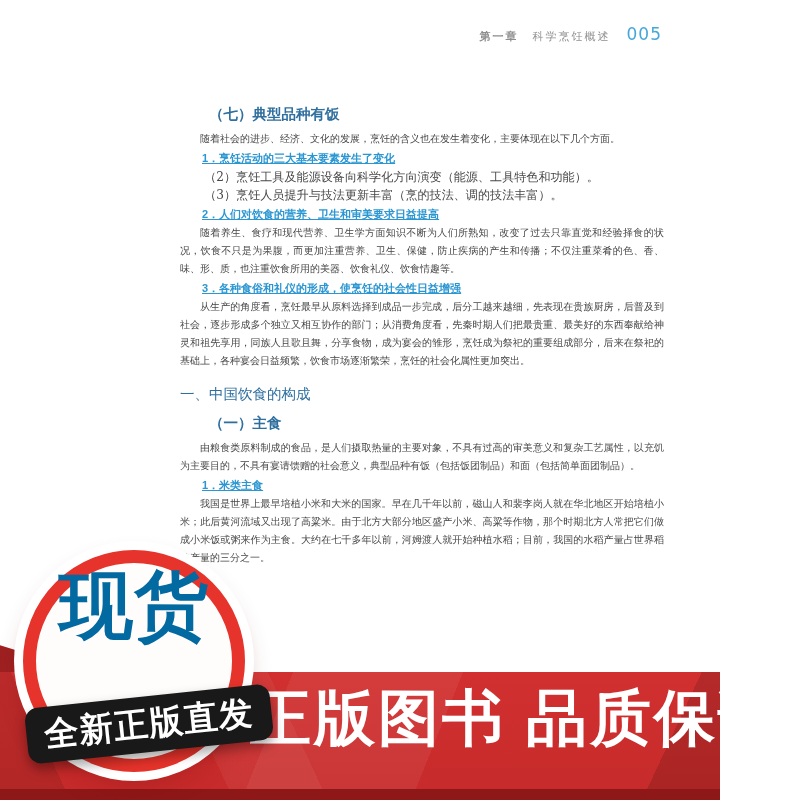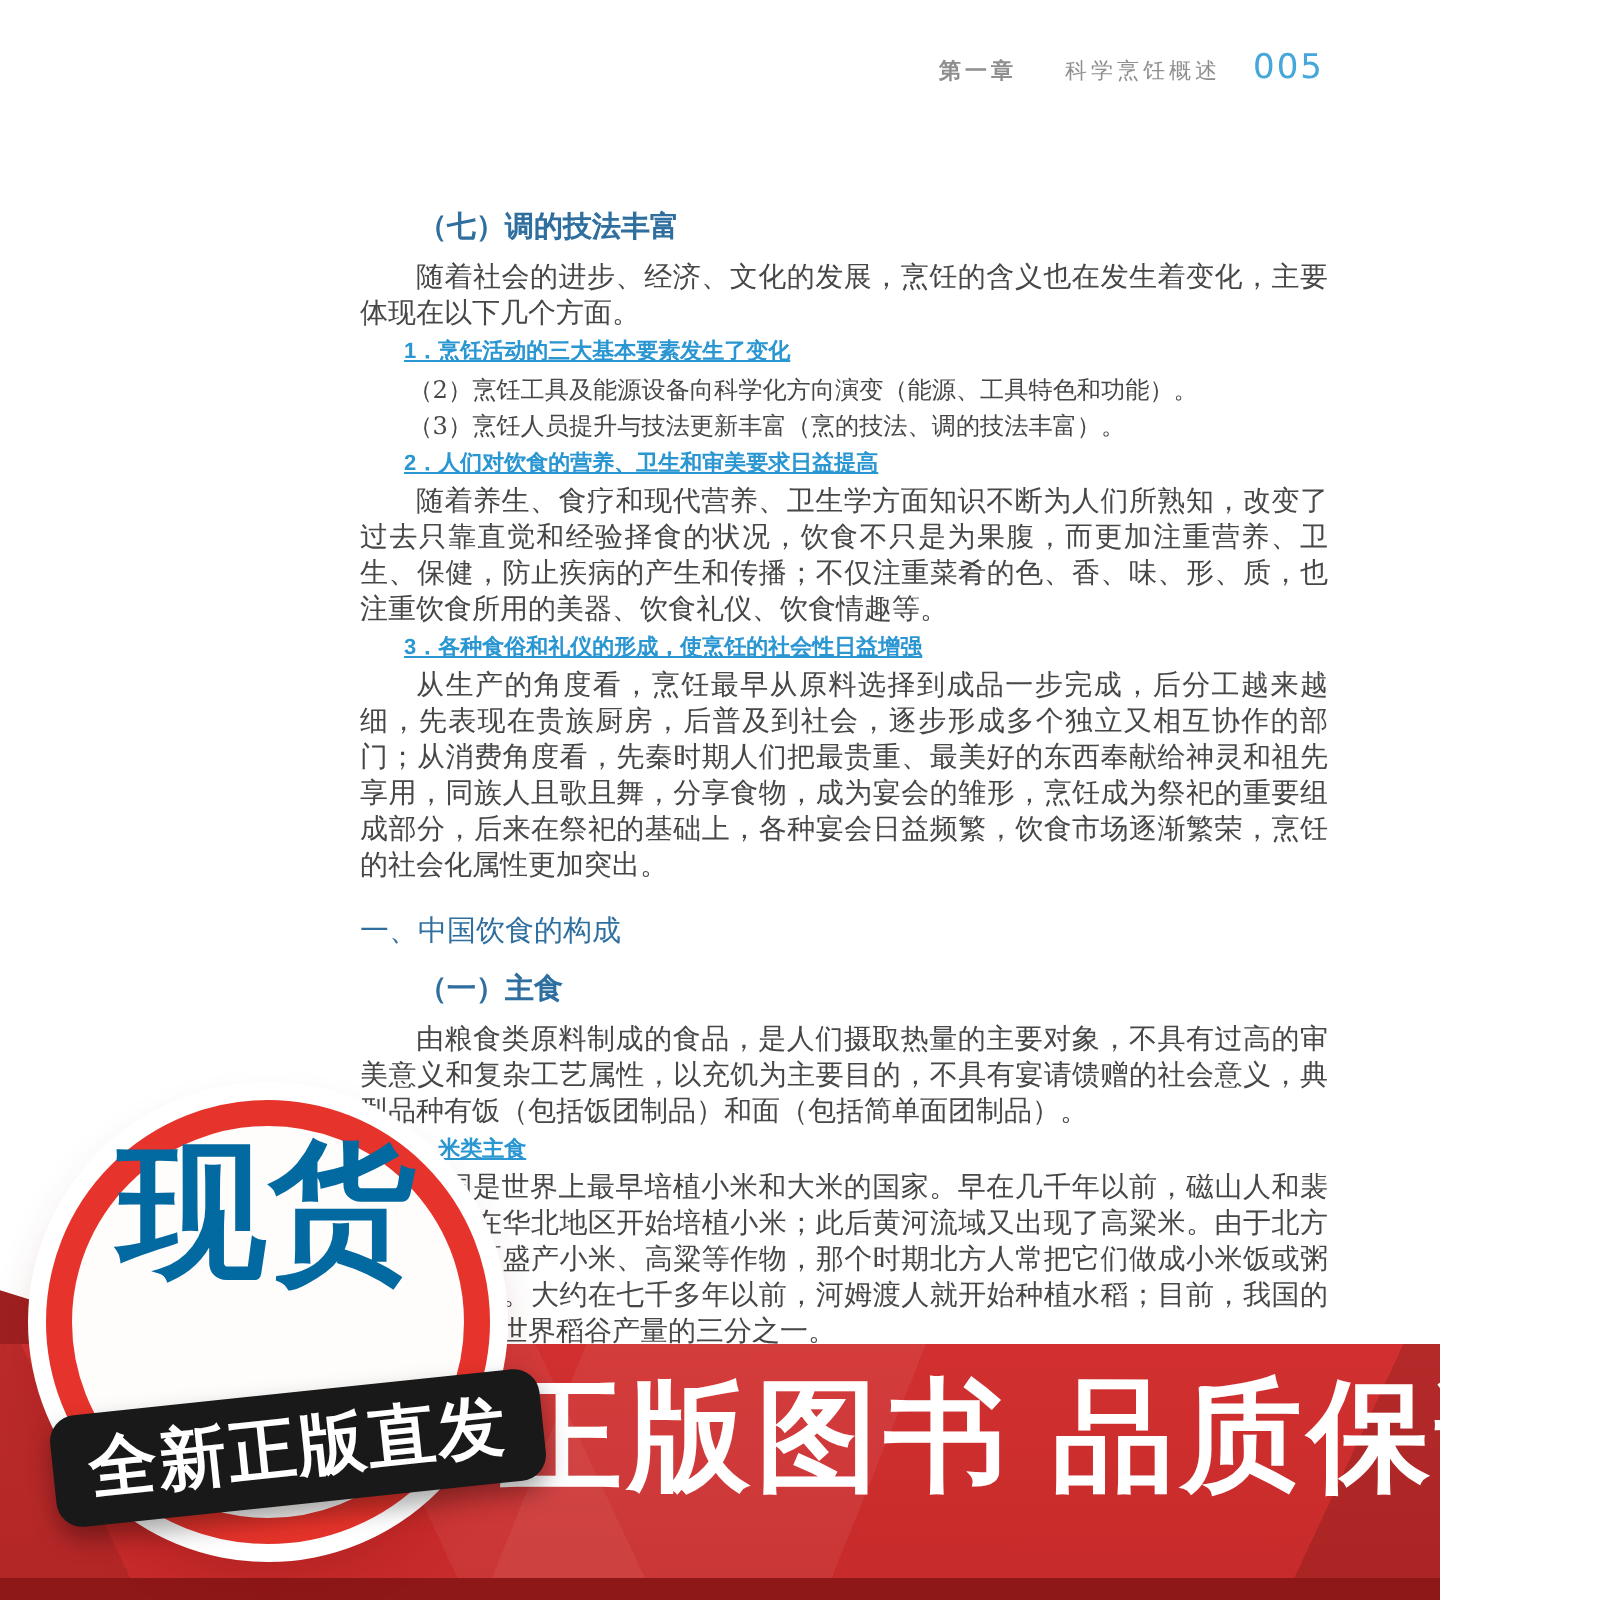--- a/index.html
+++ b/index.html
@@ -1,28 +1,28 @@
 <!DOCTYPE html>
 <html><head>
 <meta charset="utf-8">
 <style>
   html,body{margin:0;padding:0;}
   body{width:800px;height:800px;background:#ffffff;font-family:"Liberation Sans",sans-serif;}
   .page{position:relative;width:800px;height:800px;background:#ffffff;overflow:hidden;}
 
   
   .running-header{position:absolute;top:24px;right:138px;display:flex;align-items:baseline;z-index:1;}
-  .rh-chapter{font-size:11px;color:#8f8f8f;letter-spacing:2px;margin-right:24px;font-weight:bold;}
+  .rh-chapter{font-size:11px;color:#8f8f8f;letter-spacing:2px;margin-right:14px;font-weight:bold;}
   .rh-title{font-size:11px;color:#8f8f8f;letter-spacing:2px;margin-right:16px;}
   .rh-page{font-size:17px;color:#45a7da;letter-spacing:1px;font-family:"DejaVu Sans",sans-serif;}
 
   
   .article{position:absolute;left:180px;top:94px;width:484px;z-index:1;
            font-family:"DejaVu Serif","Liberation Serif",serif;color:#474747;}
-  .para{font-size:14px;line-height:18px;text-align:justify;text-indent:2em;margin:0;}
+  .para{font-size:10px;line-height:18px;text-align:justify;text-indent:2em;margin:0;}
   .item{font-size:12.1px;line-height:18px;text-indent:2em;margin:0;white-space:nowrap;}
   .subhead{font-family:"Liberation Sans",sans-serif;font-size:14.5px;line-height:18px;color:#2f6f9f;
            font-weight:bold;text-indent:2em;margin:11px 0 7px;}
   .numhead{font-family:"Liberation Sans",sans-serif;font-size:11px;line-height:18px;color:#2a96d2;
            font-weight:bold;text-indent:2em;margin:1px 0;text-decoration:underline;}
   .h2head{font-family:"Liberation Sans",sans-serif;font-size:14.5px;line-height:18px;color:#2f6f9f;
           font-weight:normal;margin:15px 0 9px;}
   .divider-box{position:relative;border:1px solid #6699bb;border-radius:9px;height:42px;margin:18px 2px 6px;}
   .divider-label{position:absolute;top:-9px;left:50%;transform:translateX(-50%);background:#ffffff;
                  padding:0 16px;font-family:"Liberation Sans",sans-serif;font-size:13px;color:#2f6f9f;
@@ -64,21 +64,21 @@
 
 <div class="page">
 
   <div class="running-header">
     <span class="rh-chapter">第一章</span>
     <span class="rh-title">科学烹饪概述</span>
     <span class="rh-page">005</span>
   </div>
 
   <div class="article">
-    <div class="subhead">（七）调的技法丰富</div>
+    <div class="subhead">（七）典型品种有饭</div>
     <p class="para">随着社会的进步、经济、文化的发展，烹饪的含义也在发生着变化，主要体现在以下几个方面。</p>
     <div class="numhead">1．烹饪活动的三大基本要素发生了变化</div>
     <p class="item">（2）烹饪工具及能源设备向科学化方向演变（能源、工具特色和功能）。</p>
     <p class="item">（3）烹饪人员提升与技法更新丰富（烹的技法、调的技法丰富）。</p>
     <div class="numhead">2．人们对饮食的营养、卫生和审美要求日益提高</div>
     <p class="para">随着养生、食疗和现代营养、卫生学方面知识不断为人们所熟知，改变了过去只靠直觉和经验择食的状况，饮食不只是为果腹，而更加注重营养、卫生、保健，防止疾病的产生和传播；不仅注重菜肴的色、香、味、形、质，也注重饮食所用的美器、饮食礼仪、饮食情趣等。</p>
     <div class="numhead">3．各种食俗和礼仪的形成，使烹饪的社会性日益增强</div>
     <p class="para">从生产的角度看，烹饪最早从原料选择到成品一步完成，后分工越来越细，先表现在贵族厨房，后普及到社会，逐步形成多个独立又相互协作的部门；从消费角度看，先秦时期人们把最贵重、最美好的东西奉献给神灵和祖先享用，同族人且歌且舞，分享食物，成为宴会的雏形，烹饪成为祭祀的重要组成部分，后来在祭祀的基础上，各种宴会日益频繁，饮食市场逐渐繁荣，烹饪的社会化属性更加突出。</p>
 
 

